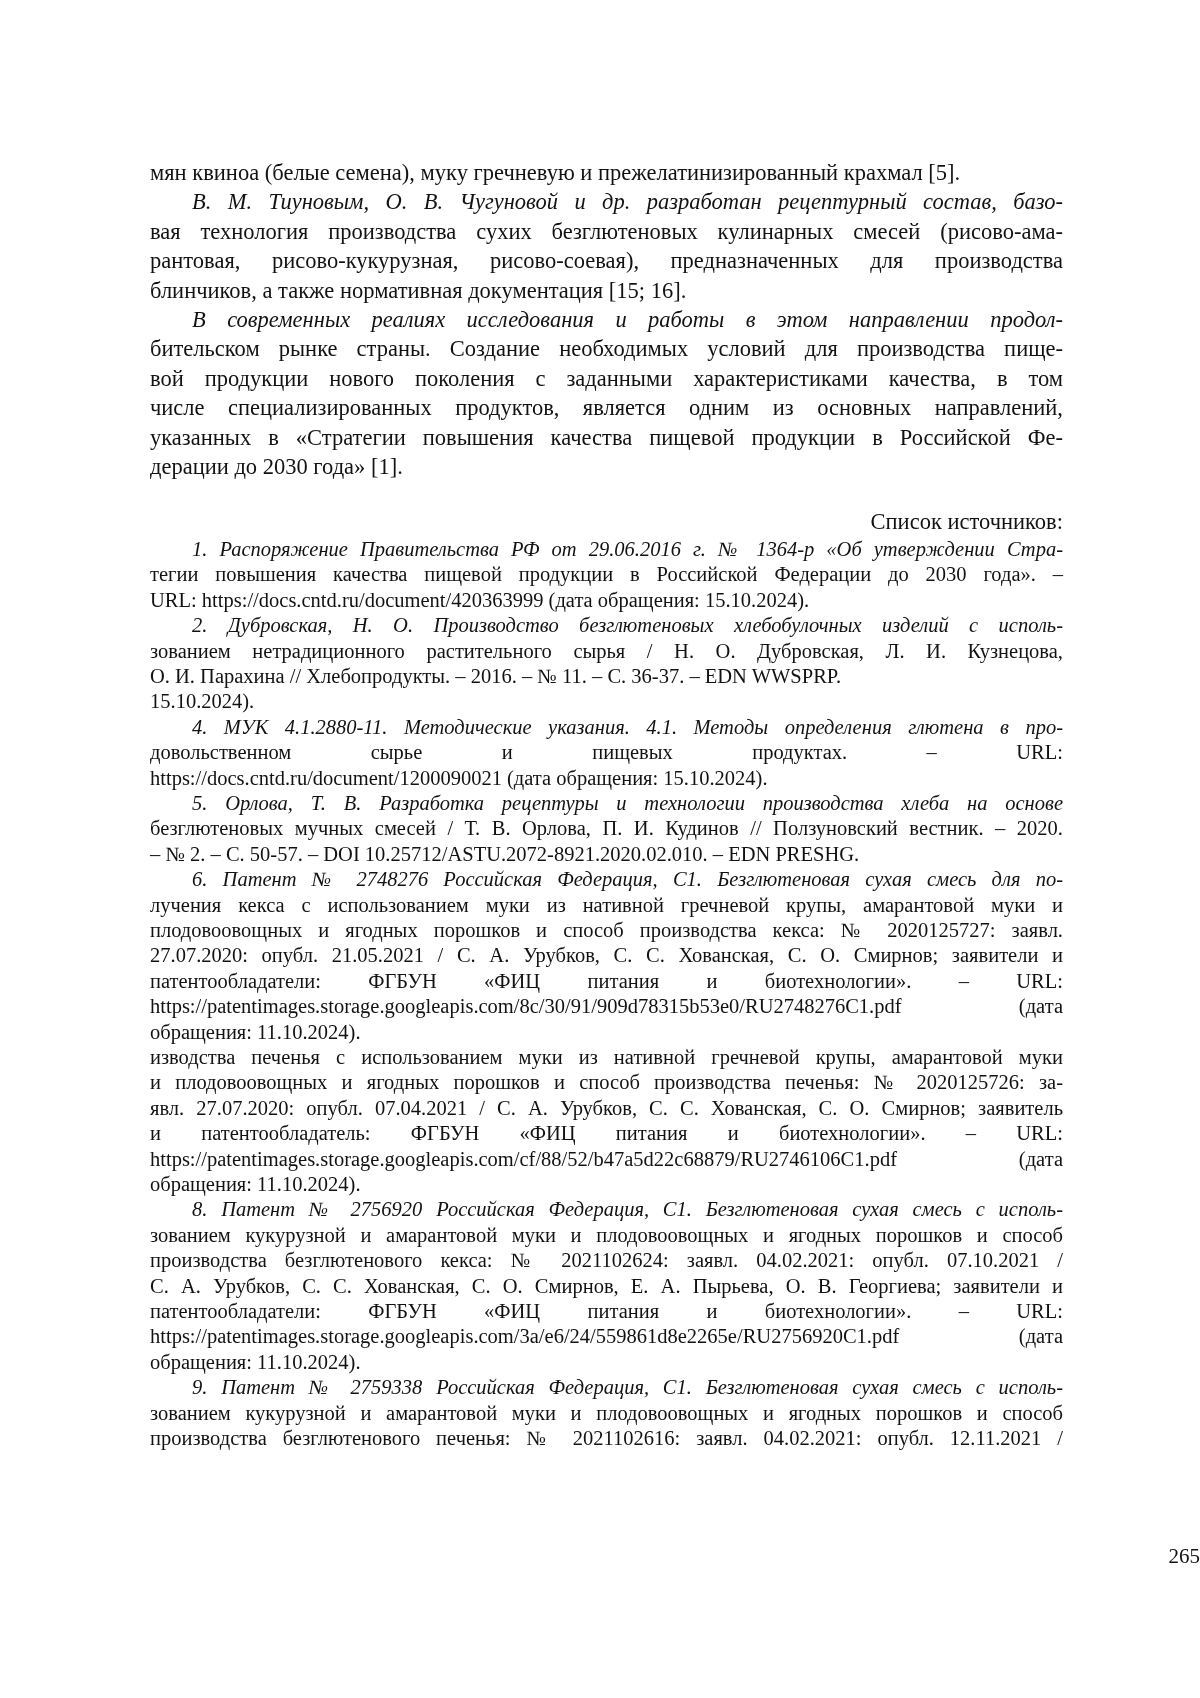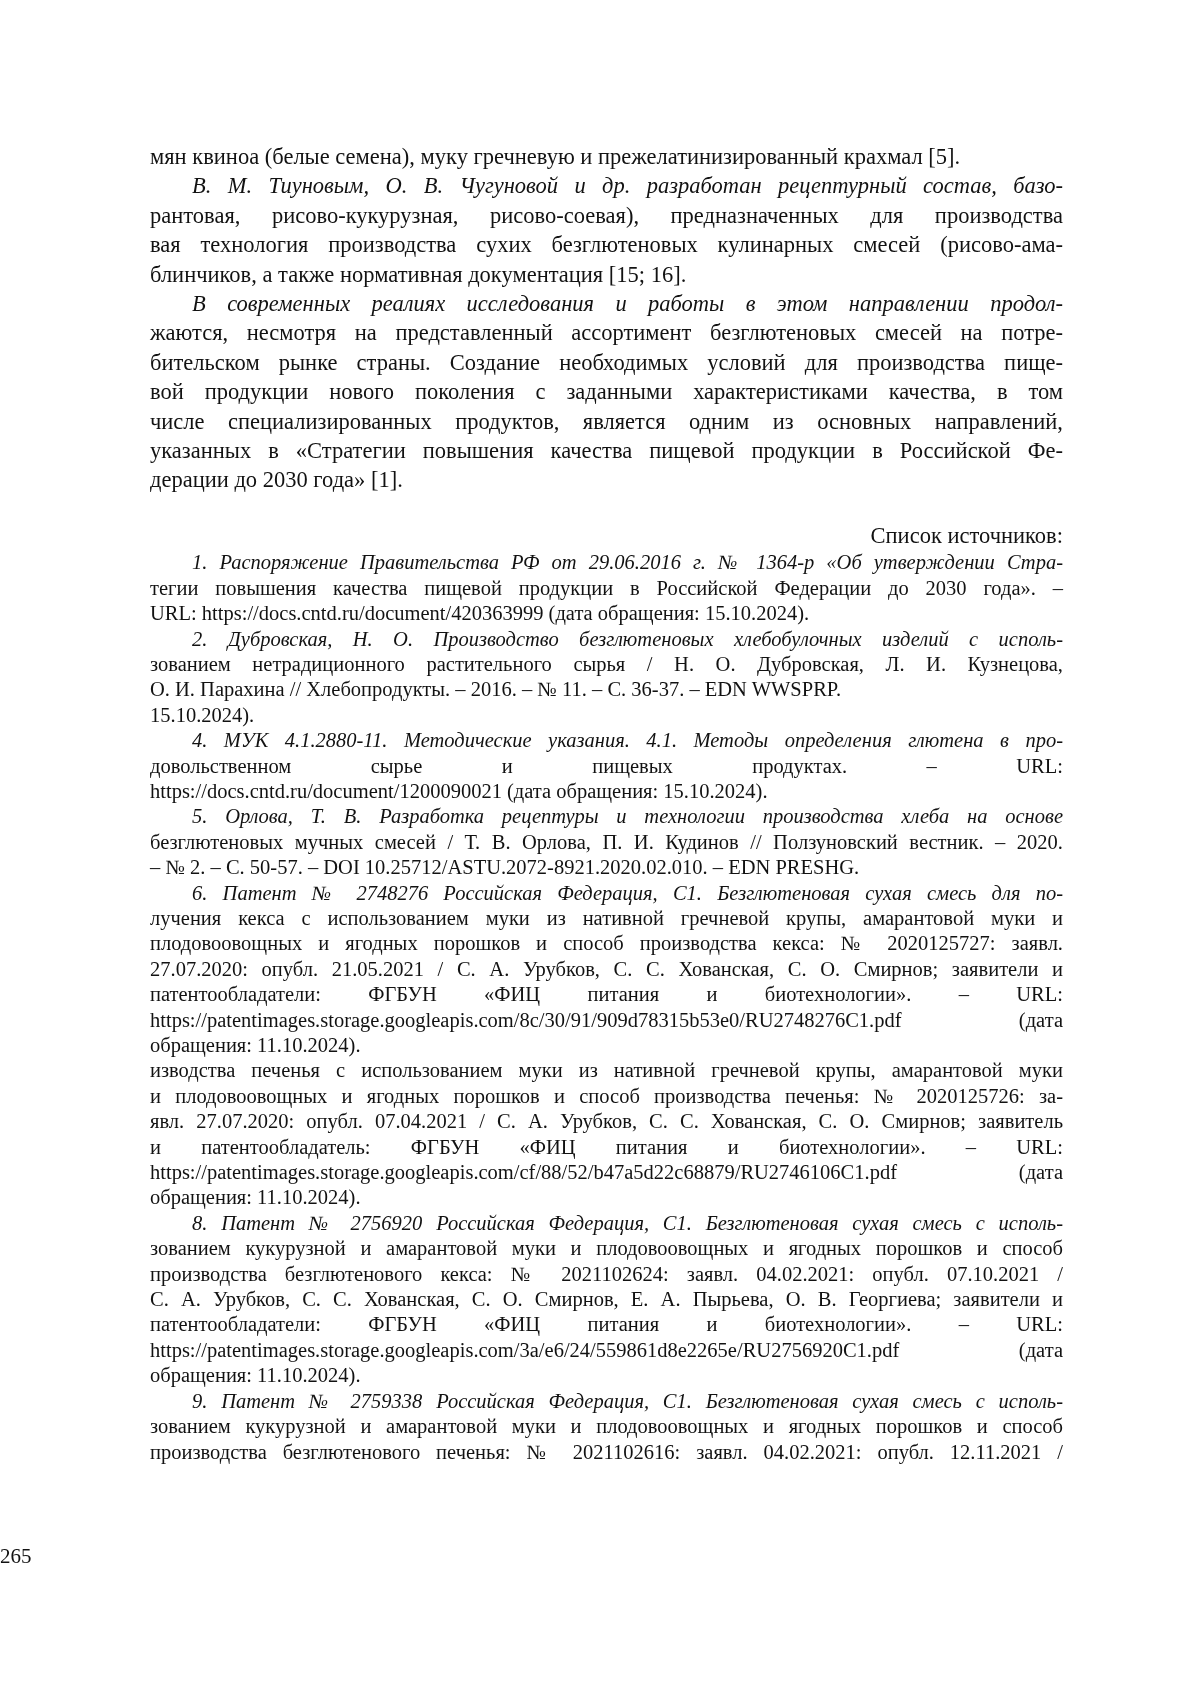--- a/index.html
+++ b/index.html
@@ -12,21 +12,21 @@
     width: 1200px;
     height: 1698px;
     background: #ffffff;
     font-family: "Liberation Serif", "DejaVu Serif", serif;
     color: #121212;
     overflow: hidden;
   }
   .content {
     position: absolute;
     left: 150px;
-    top: 142px;
+    top: 158px;
     width: 913px;
   }
   .body-text {
     font-size: 22.5px;
     line-height: 29.4px;
   }
   .refs {
     font-size: 20.5px;
     line-height: 25.4px;
   }
@@ -46,43 +46,42 @@
     font-size: 22.5px;
     line-height: 29.4px;
     margin-top: 26px;
     text-align: right;
   }
   .footer {
     position: absolute;
     top: 1543px;
     left: 0;
     width: 100%;
-    text-align: left;
+    text-align: right;
     font-size: 21px;
     line-height: 26px;
   }
 </style>
 </head>
 <body>
 
 <div class="page">
   <div class="content">
     <div class="body-text" id="body-paras">
         <div class="para">
           <div class="jline last">мян квиноа (белые семена), муку гречневую и прежелатинизированный крахмал [5].</div>
         </div>
         <div class="para">
           <div class="jline indent">В. М. Тиуновым, О. В. Чугуновой и др. разработан рецептурный состав, базо-</div>
+          <div class="jline">вая технология производства сухих безглютеновых кулинарных смесей (рисово-ама-</div>
           <div class="jline">рантовая, рисово-кукурузная, рисово-соевая), предназначенных для производства</div>
-          <div class="jline">вая технология производства сухих безглютеновых кулинарных смесей (рисово-ама-</div>
           <div class="jline last">блинчиков, а также нормативная документация [15; 16].</div>
         </div>
         <div class="para">
           <div class="jline indent">В современных реалиях исследования и работы в этом направлении продол-</div>
-          <div class="jline">жаются, несмотря на представленный ассортимент безглютеновых смесей на потре-</div>
           <div class="jline">бительском рынке страны. Создание необходимых условий для производства пище-</div>
           <div class="jline">вой продукции нового поколения с заданными характеристиками качества, в том</div>
           <div class="jline">числе специализированных продуктов, является одним из основных направлений,</div>
           <div class="jline">указанных в «Стратегии повышения качества пищевой продукции в Российской Фе-</div>
           <div class="jline last">дерации до 2030 года» [1].</div>
         </div>
       </div>
     <div class="heading">Список источников:</div>
     <div class="refs" id="refs">
         <div class="para">

